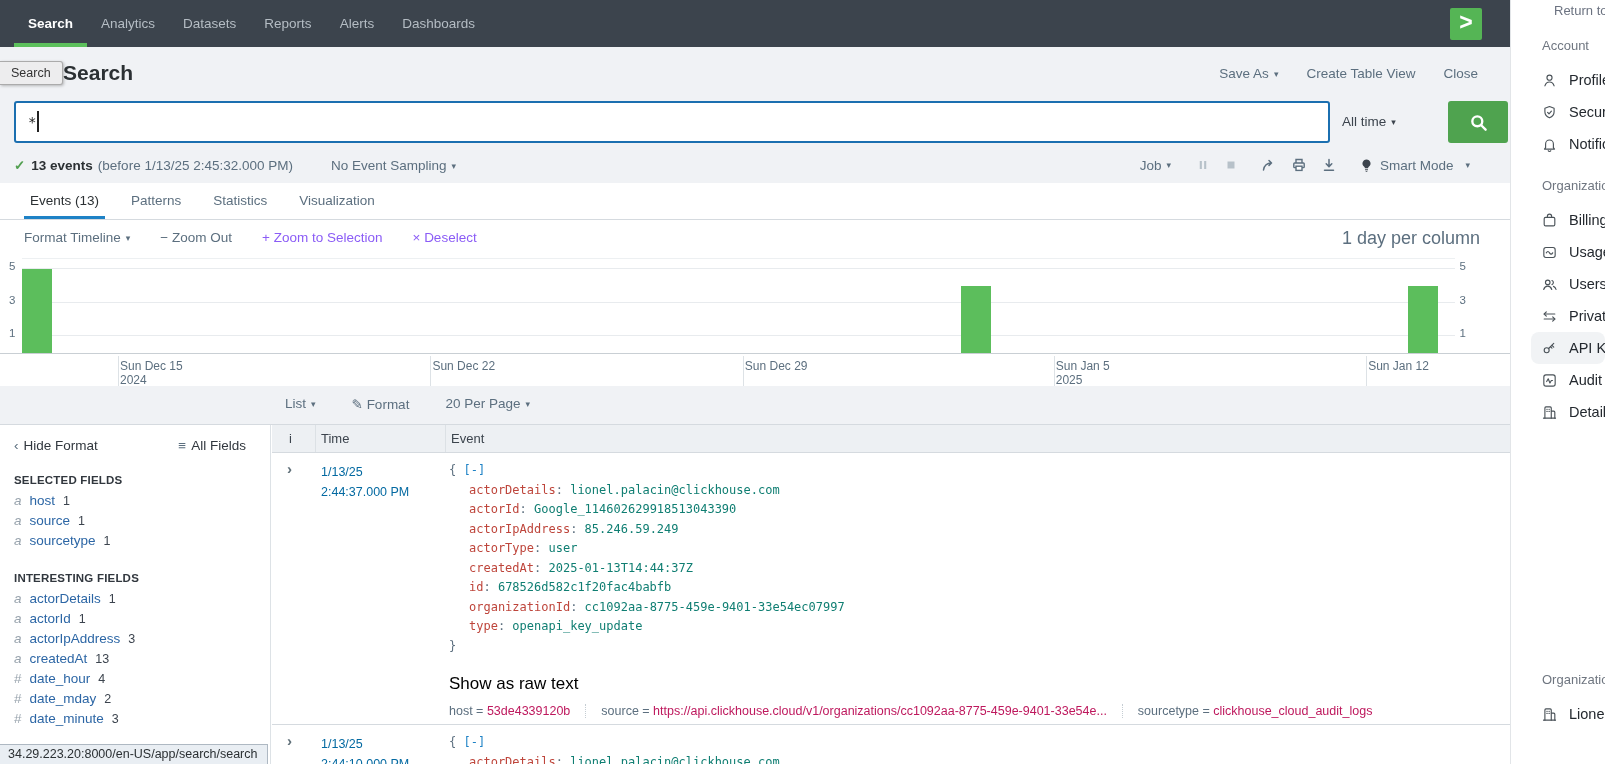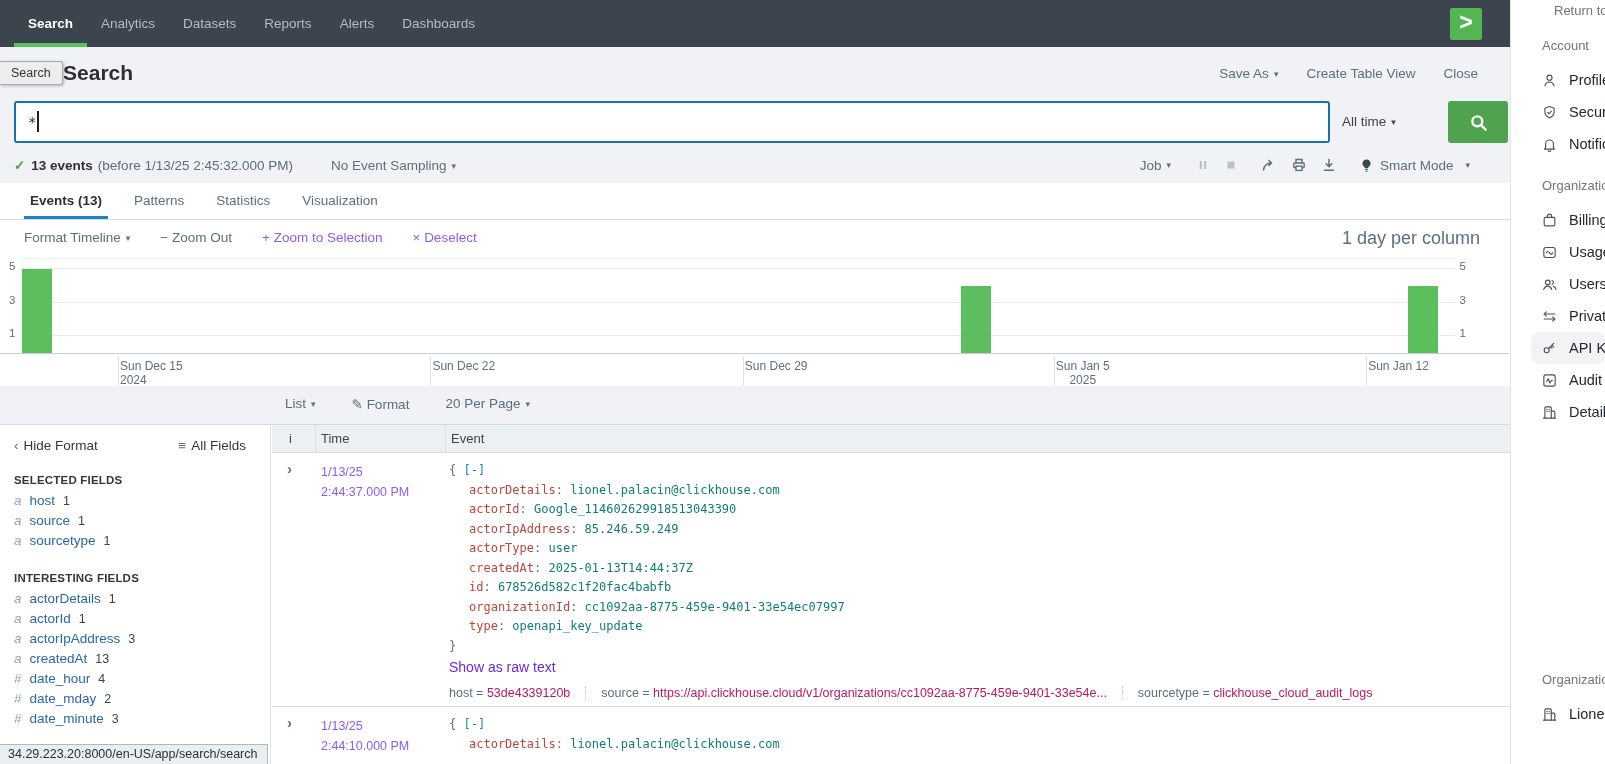--- a/index.html
+++ b/index.html
@@ -35,21 +35,21 @@
   .evcount{color:#2B3033;font-weight:bold;margin-right:5px}
   .sampling{margin-left:38px;cursor:pointer}
   .status-right{position:absolute;right:0;top:0;height:26px;display:flex;align-items:center;gap:17px}
   .status-right .grp{display:flex;align-items:center;gap:14px}
   .icon-btn{display:flex;align-items:center;cursor:pointer}
   .job-label{margin-right:8px;cursor:pointer}
   .smart{display:flex;align-items:center;gap:7px;cursor:pointer;margin-left:6px}
 
   .tabs-row{position:absolute;left:0;top:183px;right:0;height:37px;background:#fff;border-bottom:1px solid #D5DADF;display:flex;padding-left:14px}
   .tab{padding:10px 16px 0 16px;font-size:13.5px;color:#5C6F7F;cursor:pointer;position:relative}
-  .tab.active{color:#2B3033;font-weight:bold}
+  .tab.active{color:#2B3033;font-weight:normal}
   .tab.active::after{content:'';position:absolute;left:10px;right:10px;bottom:0;height:3px;background:#1E82C6}
 
   .timeline-controls{position:absolute;left:0;top:220px;right:0;height:36px;background:#fff}
   .tc-left{position:absolute;left:24px;top:10px;display:flex;gap:30px;font-size:13.5px;color:#5C6F7F}
   .tc-left .ctrl{cursor:pointer;white-space:nowrap}
   .tc-left .disabled{color:#8b5cf6;cursor:default}
   .tc-note{position:absolute;right:30px;top:8px;font-size:18px;color:#5C6F7F}
 
   .chart-wrap{position:absolute;left:0;top:256px;right:0;height:130px;background:#fff}
   .plot{position:absolute;left:22px;right:55px;top:2px;bottom:33px;border-top:1px solid #EDF0F2}
@@ -80,30 +80,30 @@
   .field-count{color:#3C444E;margin-left:8px;font-size:12.5px}
 
   .events-table{position:absolute;left:272px;right:0;top:0;bottom:0;background:#fff;overflow:hidden}
   .table-header{display:flex;height:28px;background:#EDF0F3;border-bottom:1px solid #D5DADF;font-size:13px;color:#3C444D;line-height:27px}
   .th-i{width:44px;padding-left:17px;border-right:1px solid #DCE1E5}
   .th-time{width:130px;padding-left:5px;border-right:1px solid #DCE1E5}
   .th-event{flex:1;padding-left:5px}
   .event-row{display:flex}
   .event-row.first{border-bottom:1px solid #D5DADF;min-height:254px}
   .cell-expand{width:44px;padding:7px 0 0 15px;color:#607079;font-size:15px;font-weight:bold;cursor:pointer}
-  .cell-time{width:130px;padding:9px 0 0 5px;font-size:12.5px;color:#8b5cf6;line-height:20px}
+  .cell-time{width:130px;padding:9px 0 0 5px;font-size:12.5px;color:#0369a1;line-height:20px}
   .cell-event{flex:1;padding:8px 0 6px 3px}
   .json{font-family:"DejaVu Sans Mono",monospace;font-size:12px;line-height:19.5px}
   .jbrace{color:#5C6F7F}
   .jcollapse{color:#1E82C6;cursor:pointer;text-decoration:none}
   .jline{padding-left:20px}
   .jkey{color:#BE453B}
   .jcolon{color:#5C6F7F}
   .jval{color:#0F7E72}
-  .raw-link{display:inline-block;margin-top:3px;color:#6d28d9;font-size:14px;cursor:pointer}
+  .raw-link{display:inline-block;margin-top:18px;color:#000000;font-size:17px;cursor:pointer}
   .meta-row{margin-top:10px;display:flex;font-size:12.5px;color:#5C6F7F;align-items:center}
   .meta-item{padding:0 15px;white-space:nowrap}
   .meta-item:first-child{padding-left:0}
   .meta-item + .meta-item{border-left:1px dotted #C5CDD3}
   .meta-val{color:#be185d}
 
   .app-tooltip{position:absolute;left:0;top:61px;z-index:40;background:#EDEDEE;border:1px solid #ABABAB;border-left:none;
                border-radius:0 3px 3px 0;padding:4px 11px;font-size:12.5px;color:#333;box-shadow:1px 1px 3px rgba(0,0,0,.25)}
   .status-url{position:absolute;left:0;bottom:0;z-index:50;height:20px;background:#E9EEF3;border:1px solid #AEB8C2;
               border-left:none;border-bottom:none;font-size:12.5px;color:#2B3033;padding:2px 10px 0 8px;white-space:nowrap}
@@ -240,21 +240,21 @@
           <div class="xtick" style="left: 6.7%;">
             <div>Sun Dec 15</div>
             <div>2024</div>
           </div>
           <div class="xtick" style="left: 28.5%;">
             <div>Sun Dec 22</div>
           </div>
           <div class="xtick" style="left: 50.3%;">
             <div>Sun Dec 29</div>
           </div>
-          <div class="xtick" style="left: 72%; text-align: center;">
+          <div class="xtick" style="left: 72%;">
             <div>Sun Jan 5</div>
             <div>2025</div>
           </div>
           <div class="xtick" style="left: 93.8%;">
             <div>Sun Jan 12</div>
           </div>
         </div>
     <span class="ylabel left" style="top: 71.2143px;">1</span>
         <span class="ylabel right" style="top: 71.2143px;">1</span>
         <span class="ylabel left" style="top: 37.6429px;">3</span>

